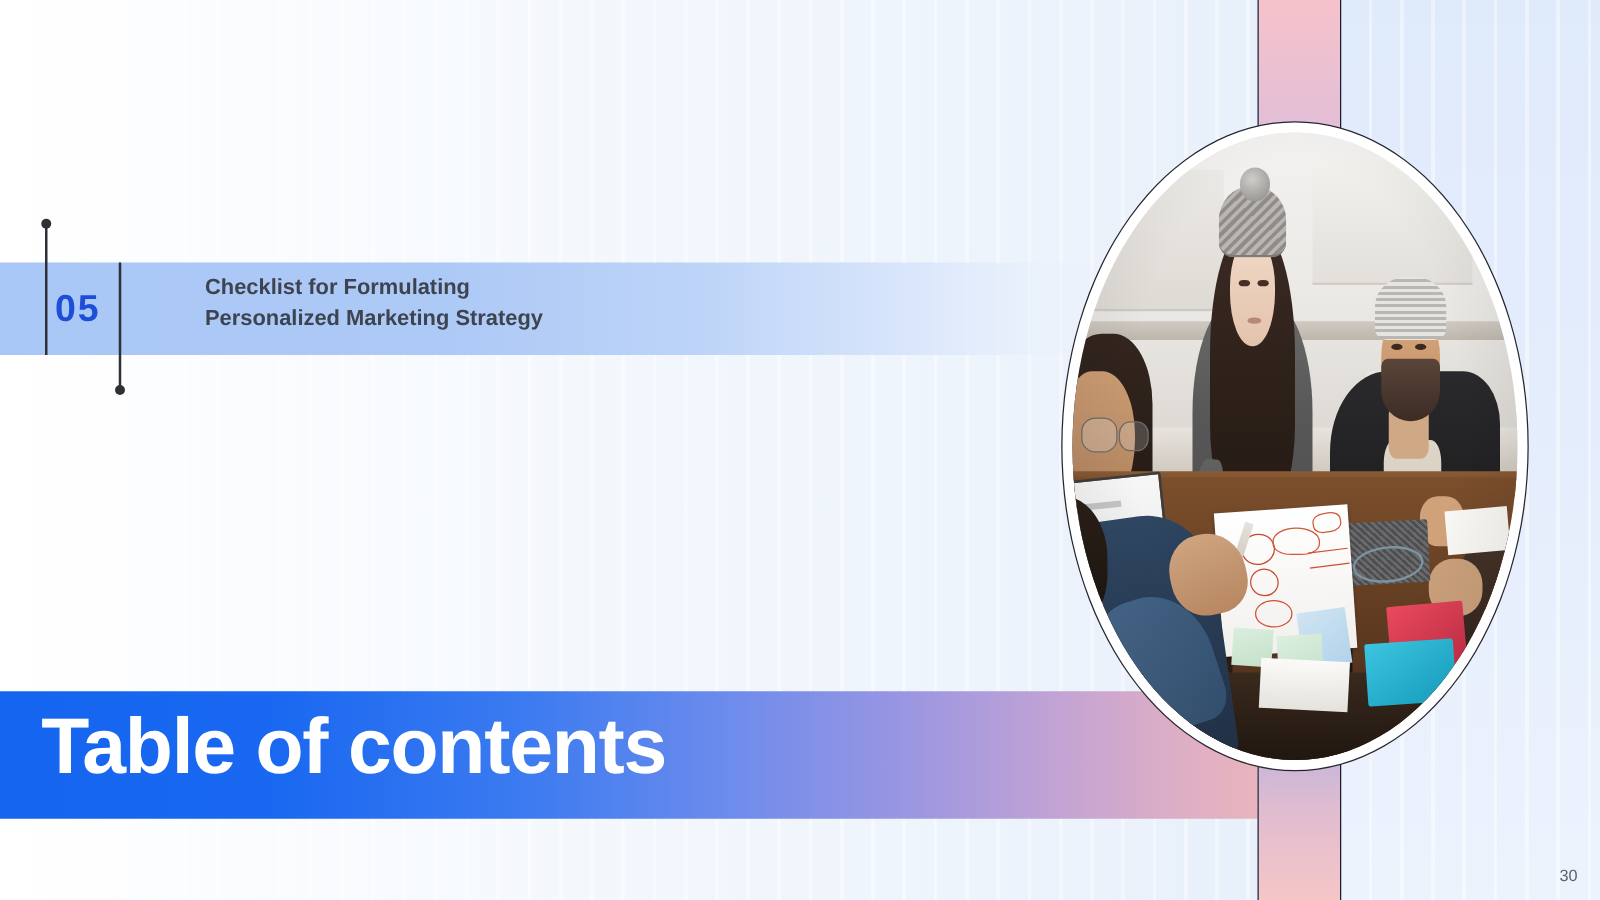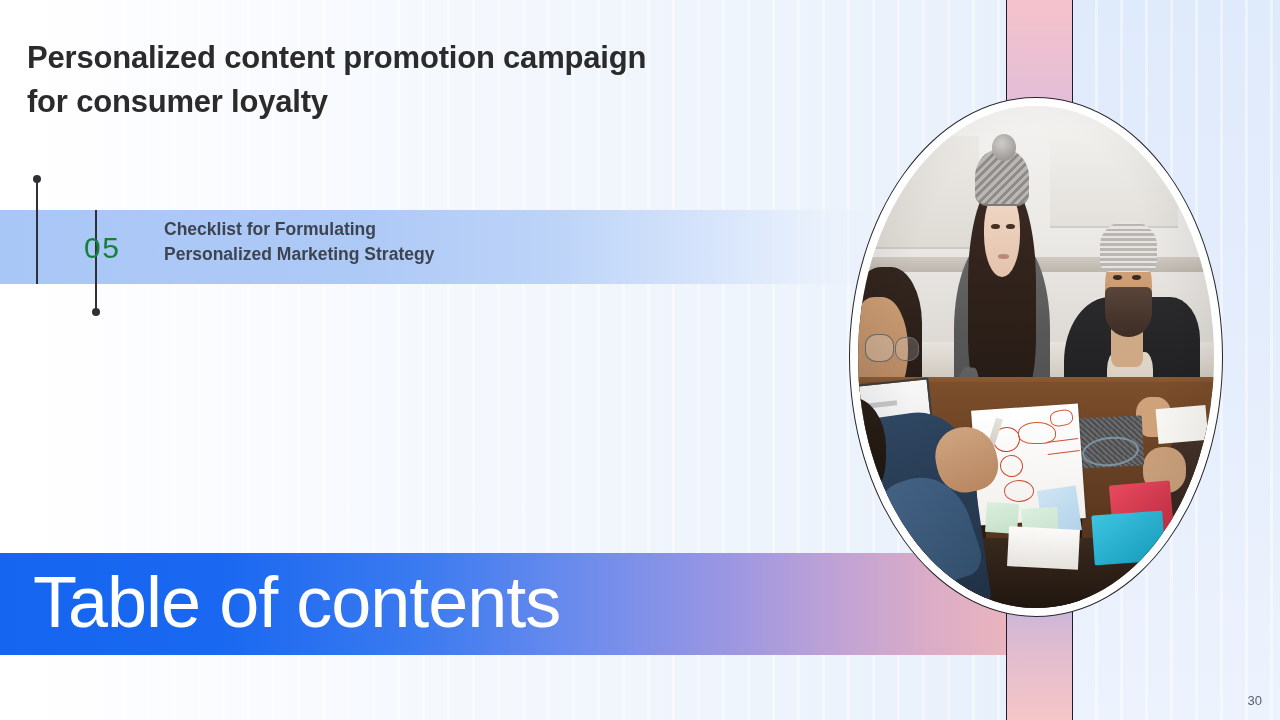--- a/index.html
+++ b/index.html
@@ -142,24 +142,23 @@
     width: 8px;
     height: 8px;
     border-radius: 50%;
     background: #2e3036;
   }
   .toc-number {
     position: absolute;
     left: 44px;
     top: 231px;
     font-size: 30px;
-    font-weight: 400;
-    color: #15803d;
+    font-weight: 700;
+    color: #1d4ed8;
     letter-spacing: 1.5px;
-    margin-left: 40px;
   }
   .toc-text {
     position: absolute;
     left: 164px;
     top: 217px;
     width: 620px;
     font-size: 17.5px;
     font-weight: 700;
     line-height: 1.42;
     color: #3d4450;
@@ -180,22 +179,22 @@
       #6d8cec 58%,
       #9a96e2 72%,
       #c2a3d4 84%,
       #dcadc6 93%,
       #e9b4bd 100%);
   }
   .banner-text {
     position: absolute;
     left: 33px;
     top: 566px;
-    font-size: 72px;
-    font-weight: 400;
+    font-size: 63px;
+    font-weight: 700;
     letter-spacing: -1px;
     color: #ffffff;
     line-height: 1;
   }
 
   
   .photo-frame {
     position: absolute;
     left: 849px;
     top: 97px;
@@ -518,22 +517,20 @@
 
   <div class="bg-base"></div>
   <div class="bg-stripes"></div>
   <div class="bg-right-wash"></div>
   <div class="bg-right-stripes"></div>
 
   <div class="banner"></div>
 
   <div class="accent-stripe"></div>
 
-  <div class="title">Personalized content promotion campaign
-for consumer loyalty</div>
 
   <div class="toc-band"></div>
   <div class="tick-left"></div>
   <div class="tick-left-dot"></div>
   <div class="tick-right"></div>
   <div class="tick-right-dot"></div>
 
   <div class="toc-number">05</div>
   <div class="toc-text">Checklist for Formulating
 Personalized Marketing Strategy</div>

